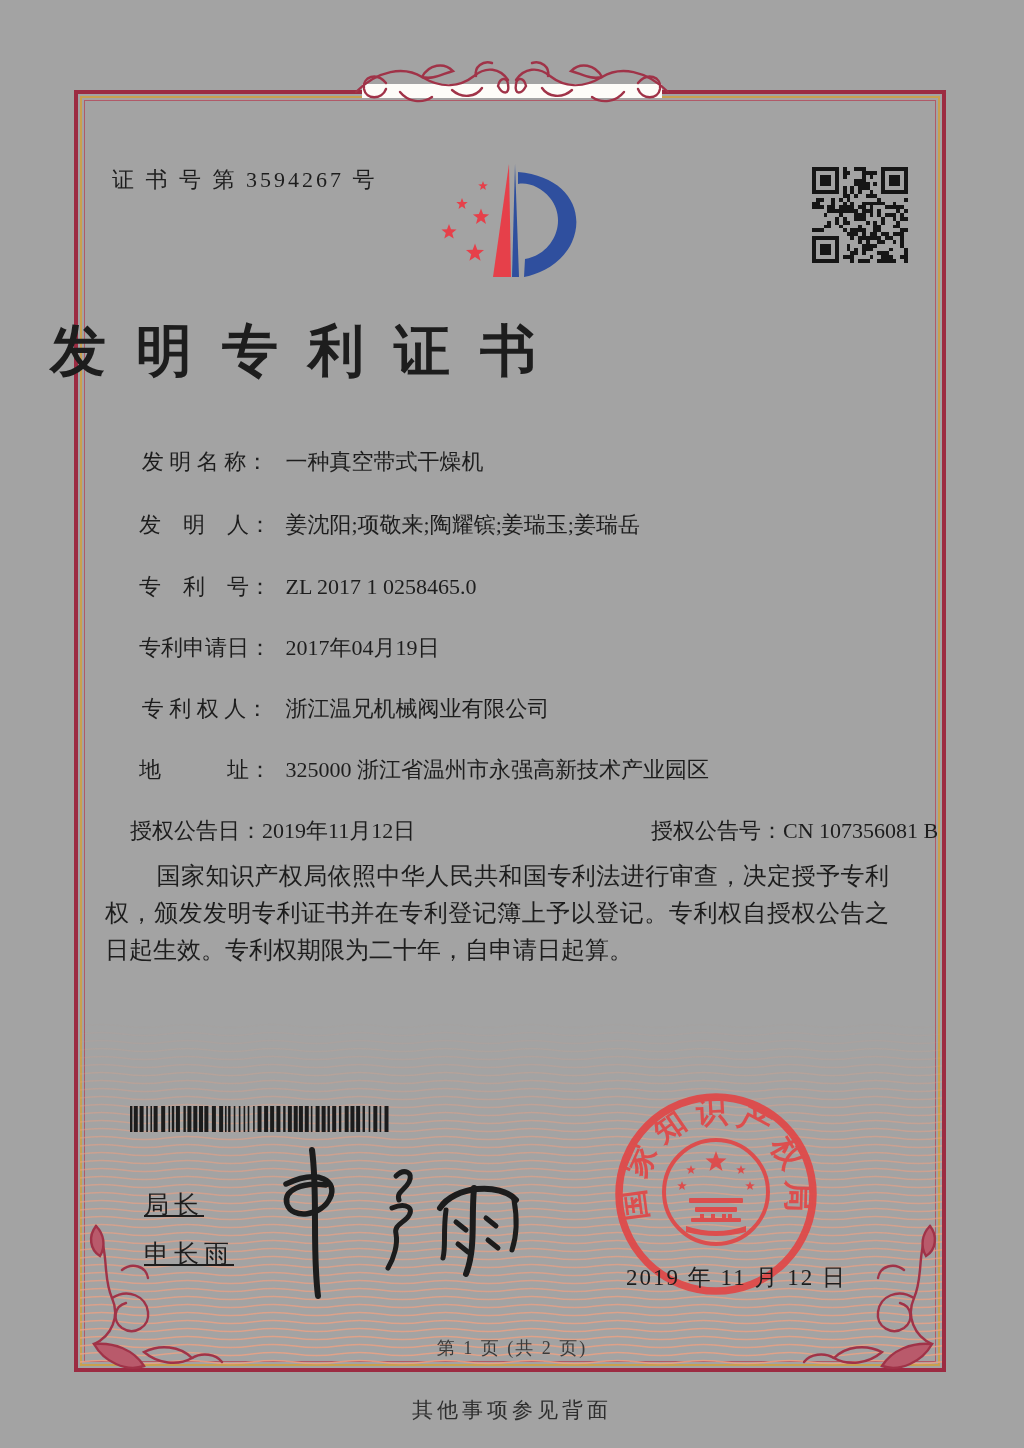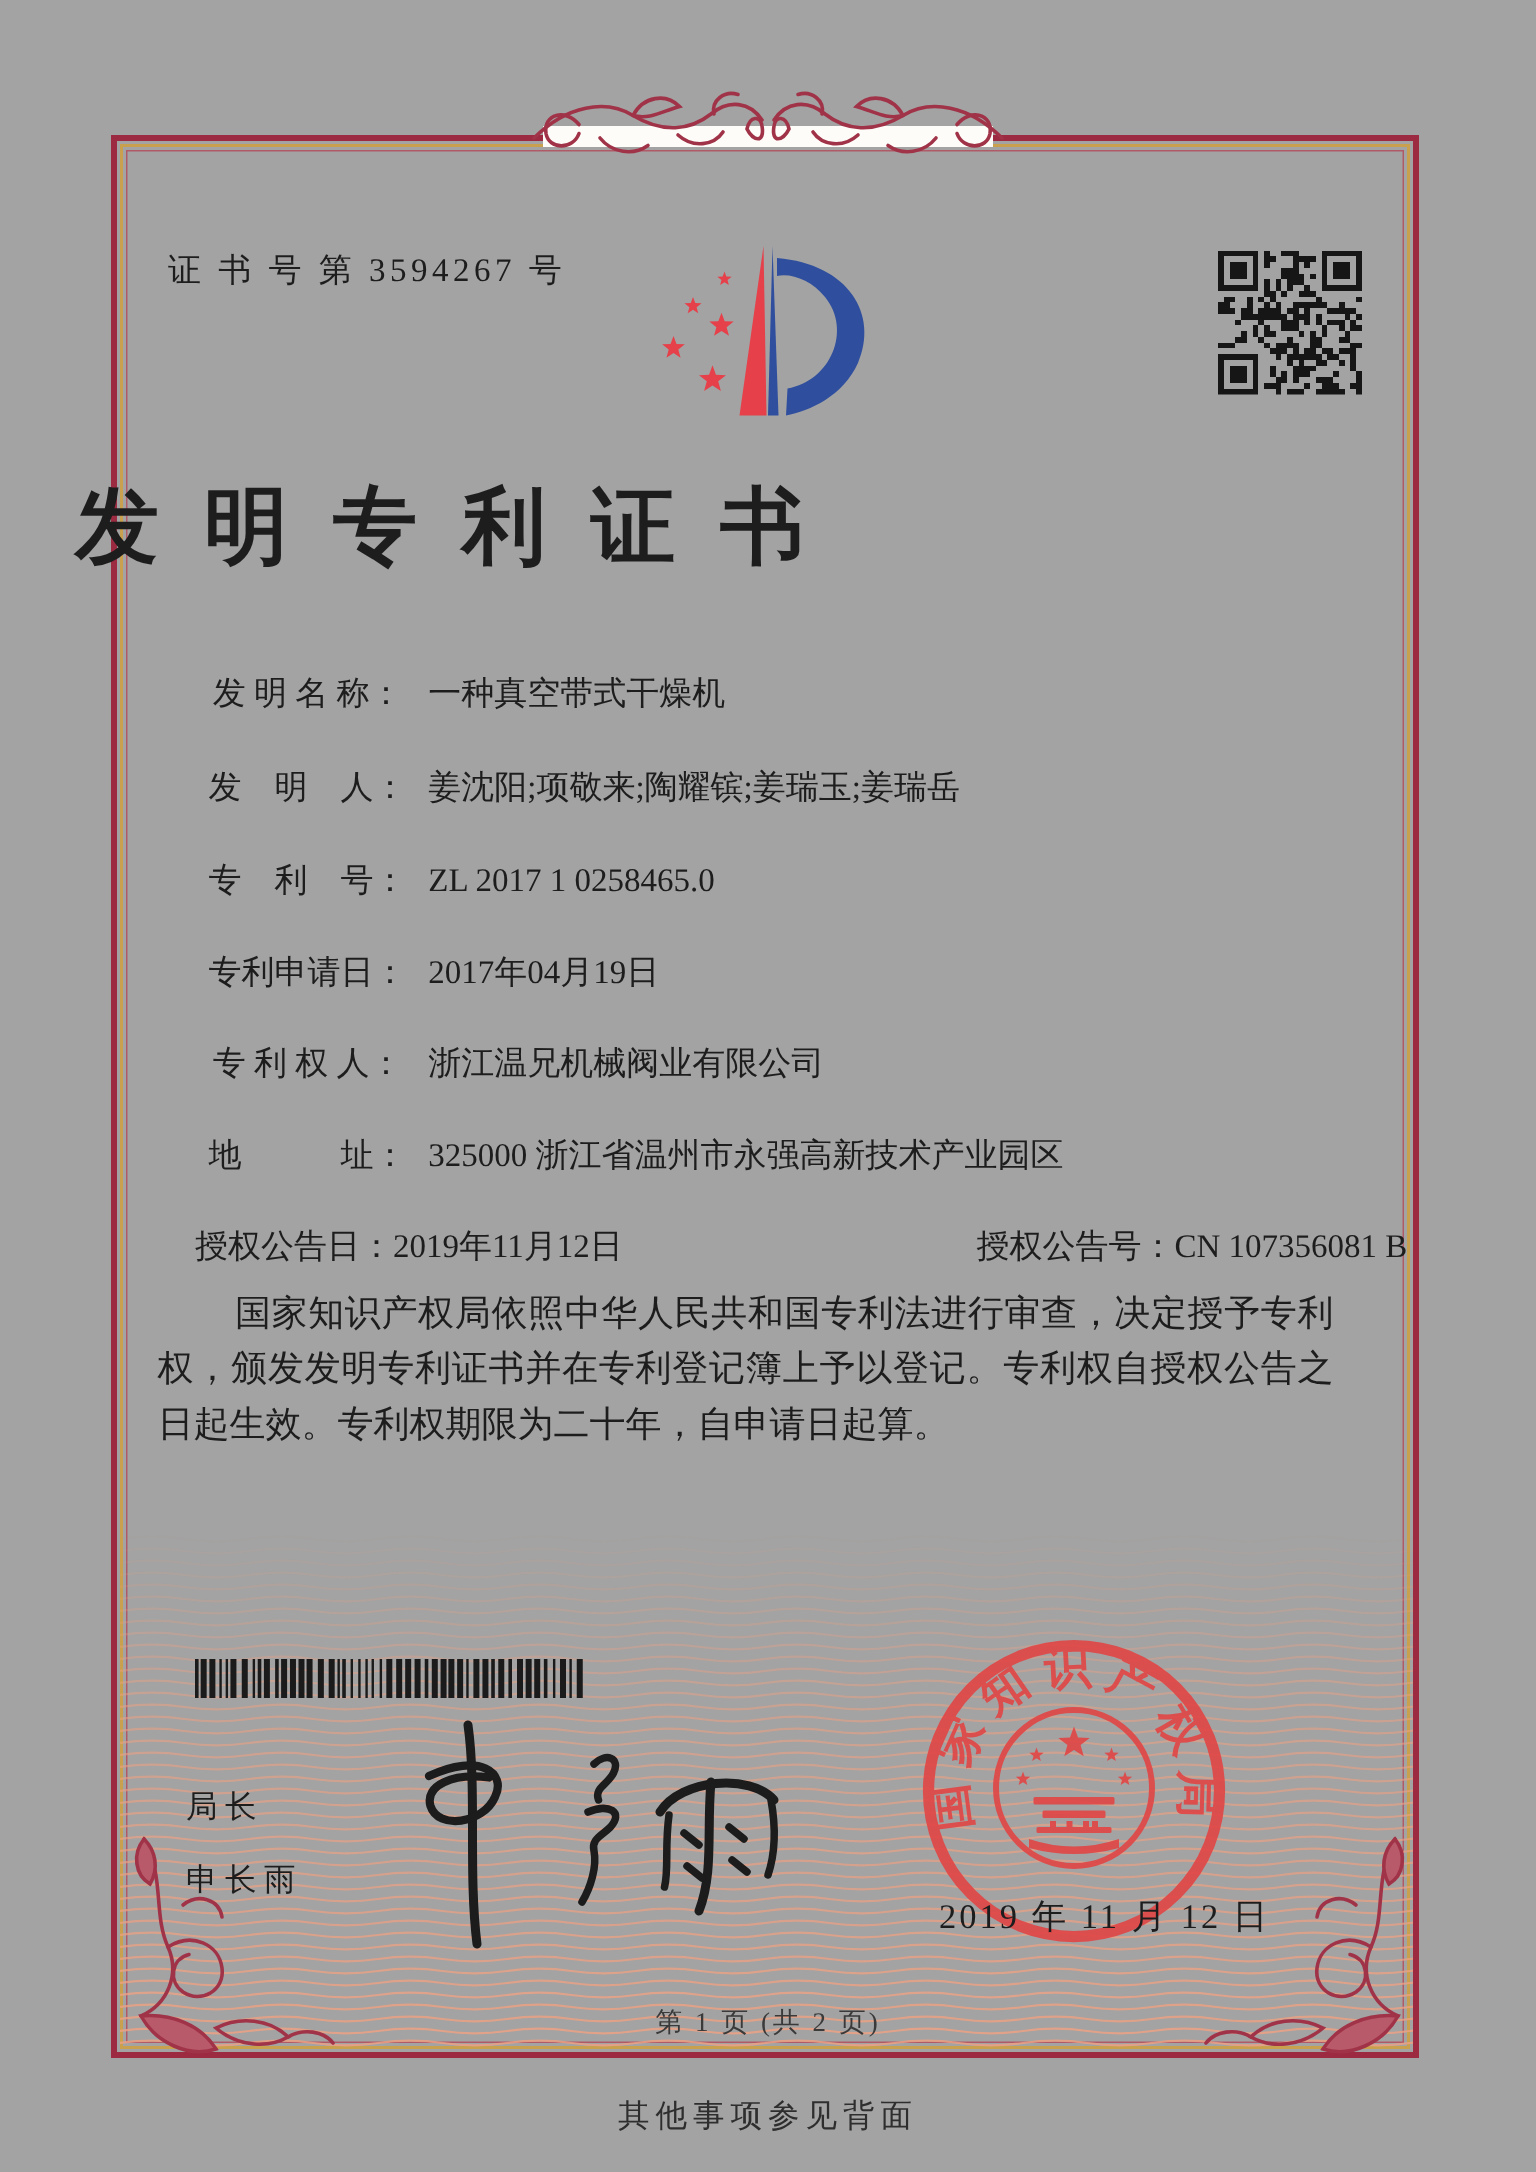--- a/index.html
+++ b/index.html
@@ -25,21 +25,21 @@
   }
   .field-row{position:absolute; left:130px; font-size:22px; line-height:30px; white-space:nowrap;}
   .f-label{display:inline-block; min-width:150px;text-align:center;}
   .f-value{display:inline-block;}
   .grant-no{position:absolute; left:521px; top:0;}
   .para{
     position:absolute; left:105px; width:784px; font-size:24px; line-height:37px;
     text-align:justify; text-indent:2.15em; margin:0;
   }
   .barcode{position:absolute; left:130px; top:1106px;}
-  .signer{position:absolute; left:124px; top:1180px; font-size:21px; letter-spacing:5px; line-height:49px;}
+  .signer{position:absolute; left:144px; top:1180px; font-size:25px; letter-spacing:5px; line-height:49px;text-decoration:underline;}
   .signature{position:absolute; left:268px; top:1138px;}
   .seal{position:absolute; left:608px; top:1086px; opacity:.93;}
   .seal-date{position:absolute; left:626px; top:1262px; font-size:23px; letter-spacing:2px; white-space:nowrap; z-index:4;}
   .page-no{position:absolute; left:0; top:1336px; width:1024px; text-align:center; font-size:18px; letter-spacing:2px; color:#3a3a3a;}
   .footer-note{position:absolute; left:0; top:1396px; width:1024px; text-align:center; font-size:21px; letter-spacing:4px; color:#2e2e2e;}
   .ornament{position:absolute; z-index:2;}
   .orn-top{left:352px; top:50px;}
   .orn-bl{left:82px; top:1224px;}
   .orn-br{left:784px; top:1224px;}
   svg{display:block;}

